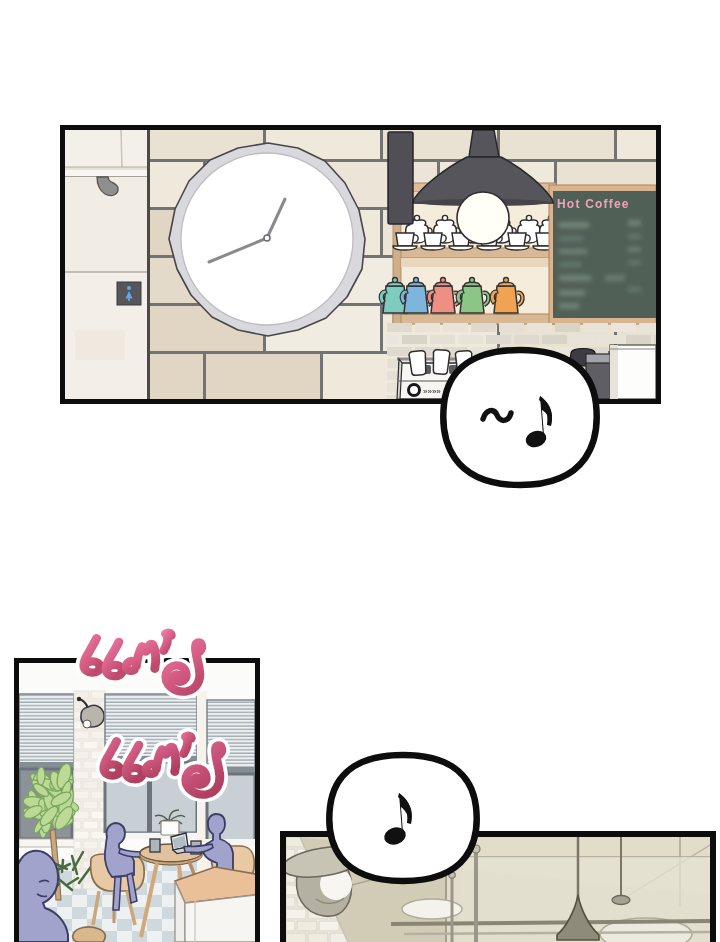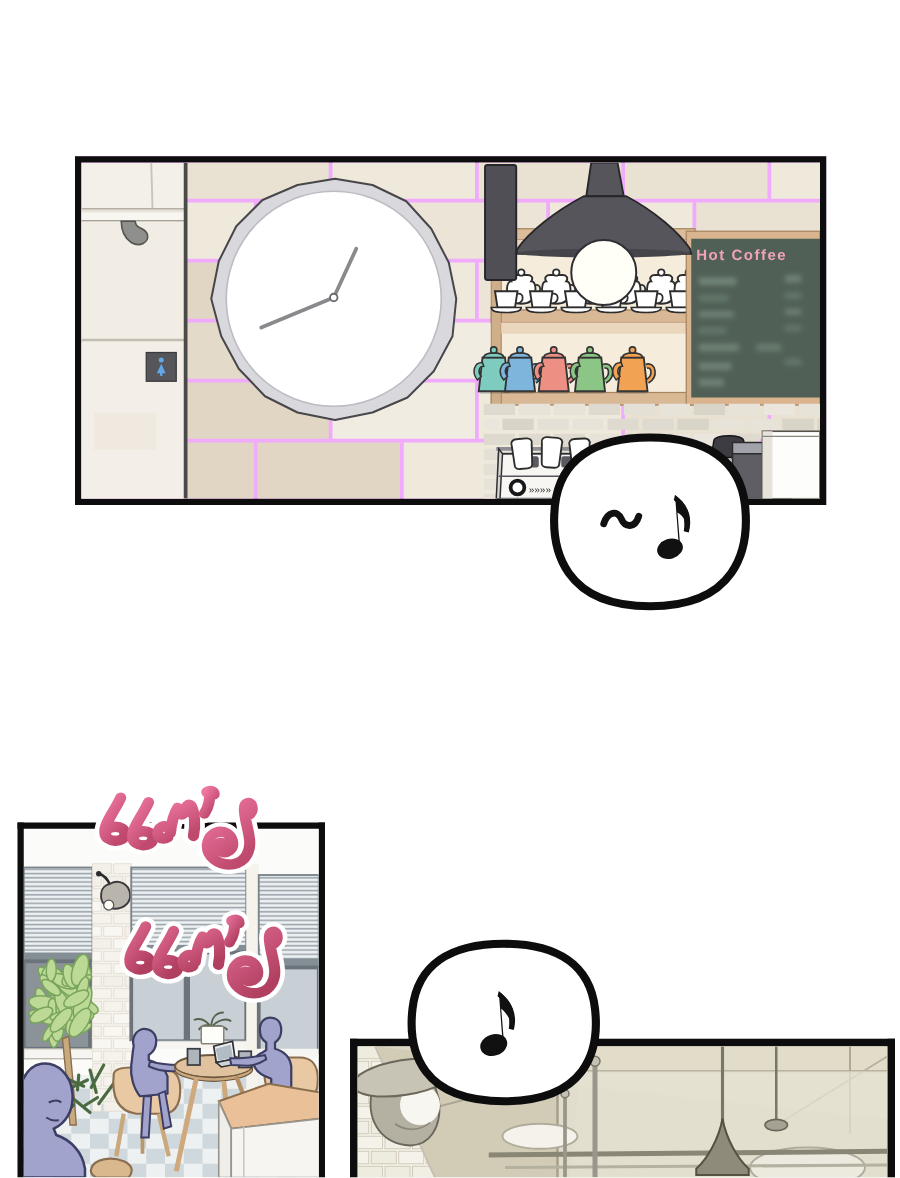--- a/index.html
+++ b/index.html
@@ -2,21 +2,21 @@
 <html><head>
 <meta charset="utf-8">
 <style>
 html,body{margin:0;padding:0;background:#fff;width:720px;height:942px;overflow:hidden;}
 body{font-family:"Liberation Sans",sans-serif;position:relative;}
 .abs{position:absolute;}
 </style>
 </head>
 <body>
 
-<div class="abs" style="left:60px;top:125px;width:601px;height:279px;border:5px solid #0d0d0d;box-sizing:border-box;background:#f0abfc;overflow:hidden;">
+<div class="abs" style="left:60px;top:125px;width:601px;height:279px;border:5px solid #0d0d0d;box-sizing:border-box;background:#737373;overflow:hidden;">
 <svg class="abs" style="left:0;top:0" width="591" height="269" viewBox="0 0 591 269">
 
 <g>
         <rect x="84" y="-16" width="114" height="45" fill="#e9e1d1"></rect>
 <rect x="201" y="-16" width="114" height="45" fill="#efe9dc"></rect>
 <rect x="318" y="-16" width="114" height="45" fill="#e9e1d1"></rect>
 <rect x="435" y="-16" width="114" height="45" fill="#e9e1d1"></rect>
 <rect x="552" y="-16" width="114" height="45" fill="#efe9dc"></rect>
 <rect x="84" y="32" width="54" height="45" fill="#efe9dc"></rect>
 <rect x="141" y="32" width="114" height="45" fill="#ece4d6"></rect>

